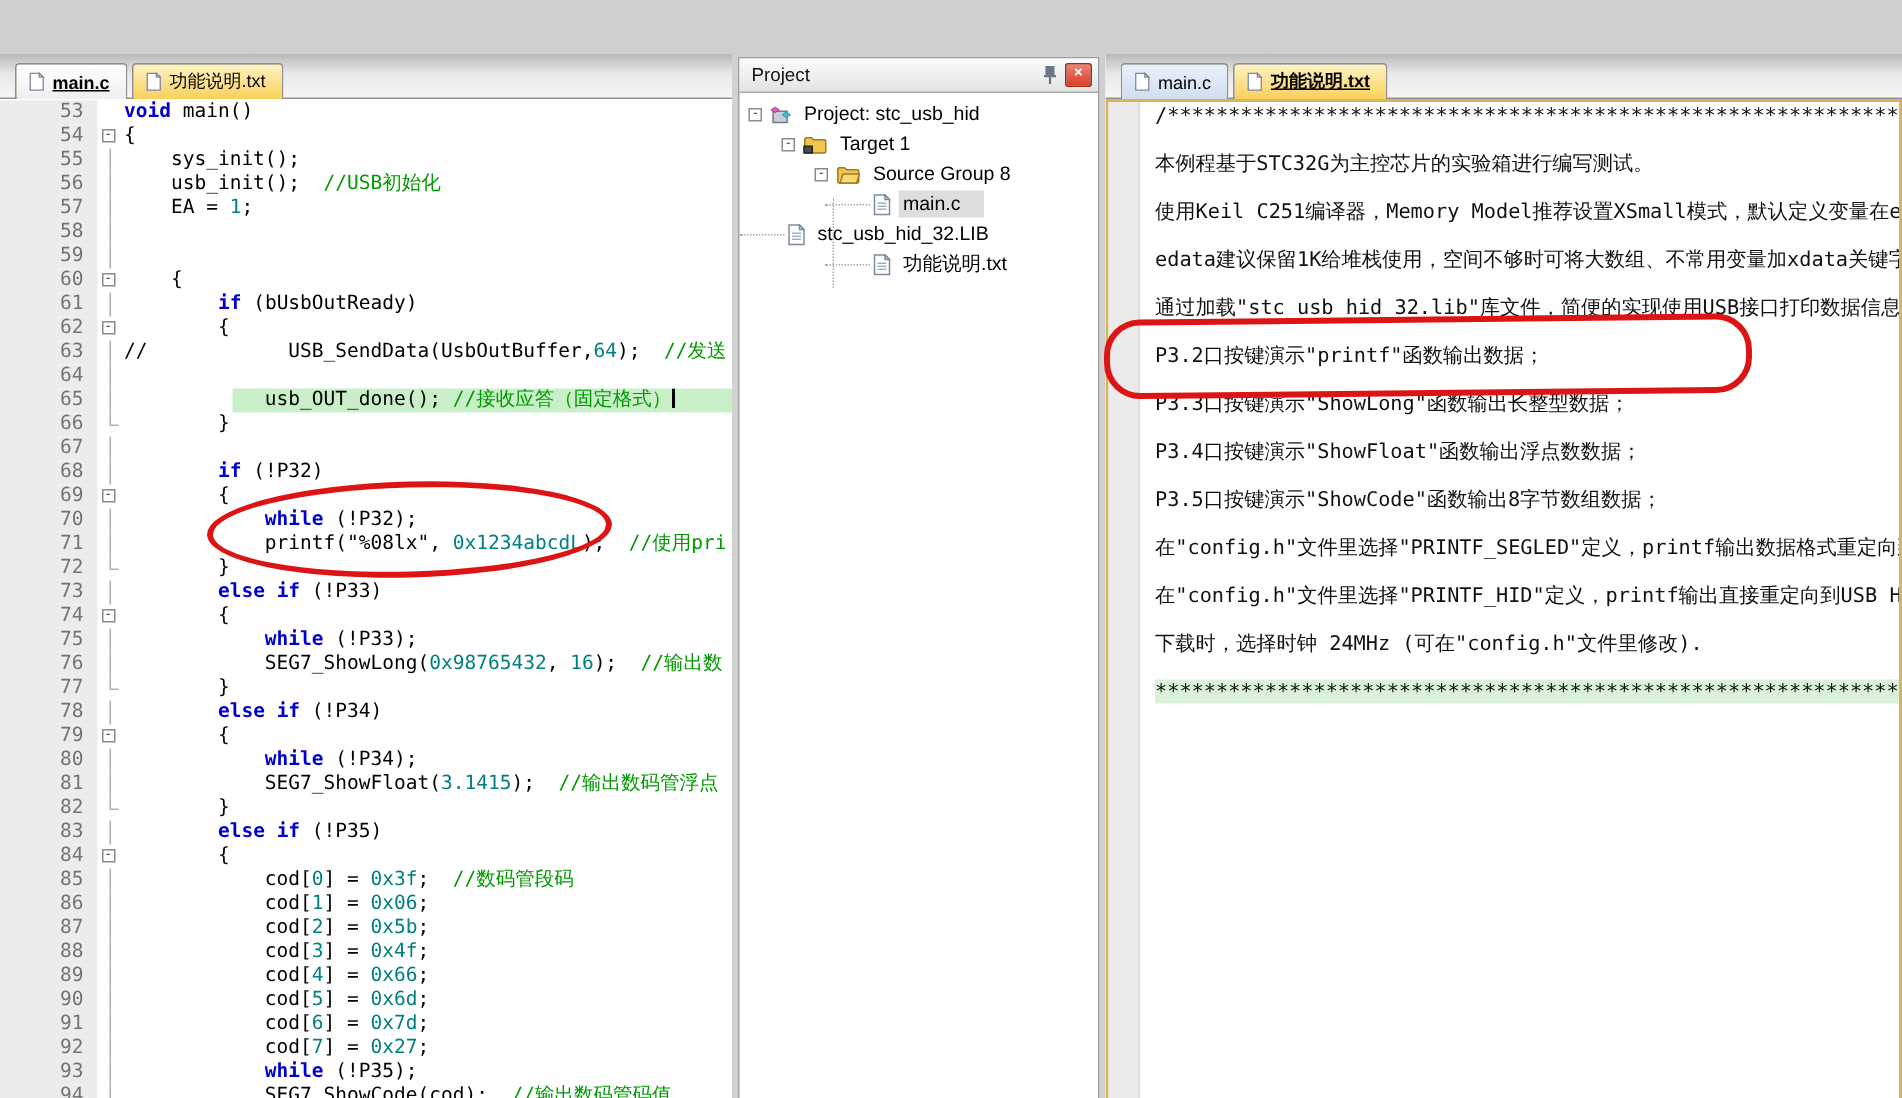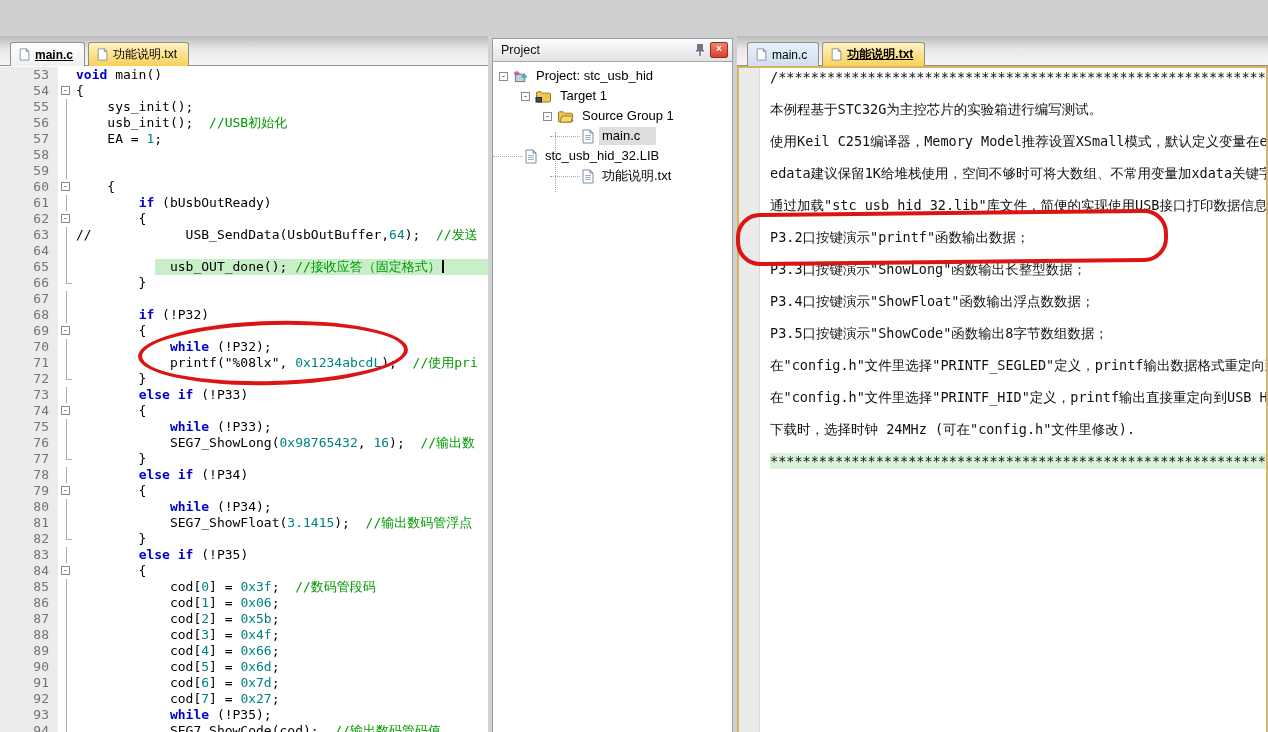--- a/index.html
+++ b/index.html
@@ -19,22 +19,22 @@
   .t-blue{background:linear-gradient(#eaf1fa,#cfdeef);}
   .tsel{font-weight:bold;text-decoration:underline;}
   .ticon svg{display:block;}
 
   
   #left-win{position:absolute;left:0;top:0;width:488px;height:732px;background:#fff;overflow:hidden;}
   #code{position:absolute;top:30px;left:0;right:0;bottom:0;overflow:hidden;
         font-family:"DejaVu Sans Mono","Liberation Mono",monospace;font-size:13px;padding-top:1px;}
   .cl{display:flex;height:16px;line-height:16px;position:relative;}
   .hlbg{position:absolute;left:155px;right:0;top:0;bottom:0;background:var(--hl);z-index:0;}
-  .ln{flex:0 0 58px;background:var(--gutbg);color:var(--gutfg);text-align:right;
-      padding-right:9px;box-sizing:border-box;position:relative;z-index:1;}
+  .ln{flex:0 0 58px;background:var(--gutbg);color:var(--gutfg);text-align:left;
+      padding-right:9px;box-sizing:border-box;position:relative;z-index:1;padding-left:40px;}
   .fold{flex:0 0 18px;position:relative;z-index:1;}
   .fbar::before{content:"";position:absolute;left:8px;top:0;bottom:0;width:1px;background:#adadad;}
   .ftick::before{content:"";position:absolute;left:8px;top:0;height:8px;width:1px;background:#adadad;}
   .ftick::after{content:"";position:absolute;left:8px;top:8px;width:6px;height:1px;background:#adadad;}
   .fbx{position:absolute;left:3px;top:3px;width:9px;height:9px;border:1px solid #8a8a8a;
        background:#fff;font:9px/7px "DejaVu Sans Mono",monospace;font-style:normal;
        text-align:center;color:#444;box-sizing:border-box;}
   .codet{flex:1;white-space:pre;overflow:hidden;position:relative;z-index:1;}
   .sk{color:var(--kw);font-weight:bold;text-align:center;}
   .sn{color:var(--num);}
@@ -383,21 +383,21 @@
           <span class="tlabel">Target 1</span>
         </div>
         <div class="trow" style="padding-left: 50px;">
           <span class="ebox">-</span>
           <span class="tico">
             <svg width="17" height="13" viewBox="0 0 16 13">
               <path d="M1 3 Q1 1.8 2.2 1.8 L5.5 1.8 L7 3.2 L14 3.2 Q15 3.2 15 4.2 L15 11 Q15 12 14 12 L2 12 Q1 12 1 11 Z" fill="#f3c550" stroke="#9c7c20"></path>
               <path d="M2.5 12 L4.5 6 L15.5 6 L13.5 12 Z" fill="#fbd96e" stroke="#9c7c20"></path>
             </svg>
           </span>
-          <span class="tlabel">Source Group 1</span>
+          <span class="tlabel">Source Group 8</span>
         </div>
         <div class="trow" style="padding-left: 57px;">
           <span class="stub"></span>
           <span class="tico">
             <svg width="12" height="15" viewBox="0 0 12 15">
               <path d="M1 1 L8 1 L11 4 L11 14 L1 14 Z" fill="#fff" stroke="#7d8b9d"></path>
               <path d="M8 1 L8 4 L11 4 Z" fill="#d6e0ea" stroke="#7d8b9d"></path>
               <line x1="3" y1="6.5" x2="9" y2="6.5" stroke="#9db4c8"></line>
               <line x1="3" y1="8.5" x2="9" y2="8.5" stroke="#9db4c8"></line>
               <line x1="3" y1="10.5" x2="9" y2="10.5" stroke="#9db4c8"></line>

